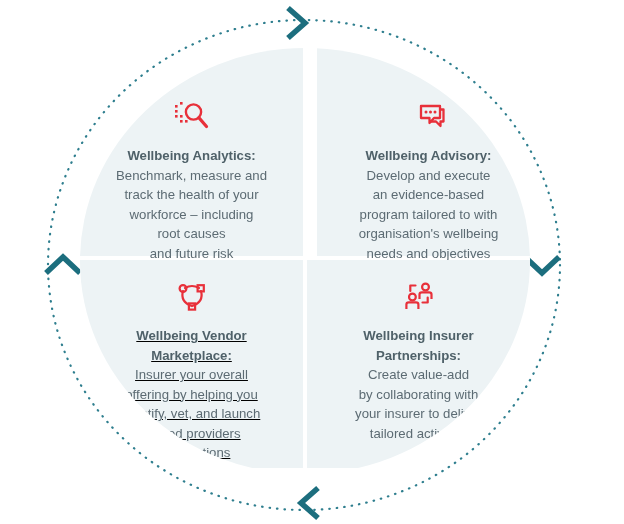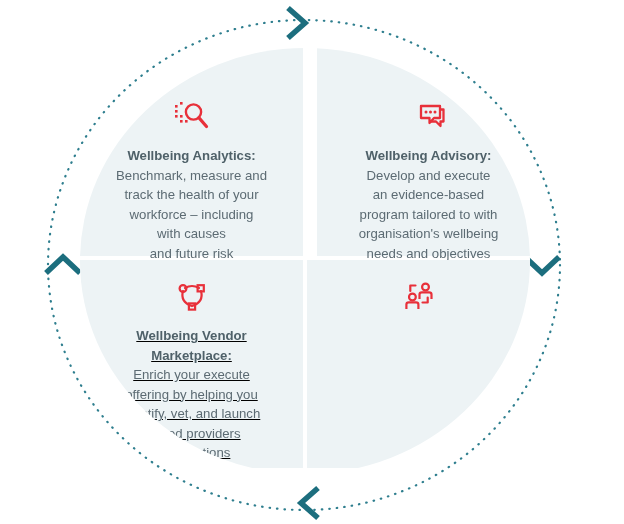--- a/index.html
+++ b/index.html
@@ -122,21 +122,21 @@
               <rect x="12" y="20" width="2.6" height="2.6"></rect>
             </g>
             <circle cx="20.5" cy="12" r="7.6" fill="none" stroke="#e8303a" stroke-width="2.4"></circle>
             <line x1="25.8" y1="17.6" x2="33.5" y2="26.5" stroke="#e8303a" stroke-width="3.2" stroke-linecap="round"></line>
           </svg>
         </span>
         <div class="card-text"><span class="title-line">Wellbeing Analytics:
 </span><span>Benchmark, measure and
 track the health of your
 workforce – including
-with causes
+root causes
 and future risk</span></div>
       </div>
     </div>
 
     <div class="quad quad-tr">
       <div class="quad-inner">
         <span class="icon">
           <svg width="38" height="34" viewBox="0 0 38 34">
             <path d="M11 6 h19 v12 h-6 l-4.5 5 v-5 H11 Z" fill="none" stroke="#e8303a" stroke-width="2.3" stroke-linejoin="round"></path>
             <path d="M30 9.5 h3.5 v12 h-3 v4.5 l-4.5 -4.5 h-7" fill="none" stroke="#e8303a" stroke-width="2.3" stroke-linejoin="round"></path>
@@ -162,37 +162,43 @@
           <svg width="38" height="34" viewBox="0 0 38 34">
             <path d="M12 8 q7 -4 14 0" fill="none" stroke="#e8303a" stroke-width="2.2" stroke-linecap="round"></path>
             <path d="M10 11 q-3 11 9 15 q12 -4 9 -15" fill="none" stroke="#e8303a" stroke-width="2.2" stroke-linecap="round"></path>
             <circle cx="10" cy="8.5" r="3.4" fill="none" stroke="#e8303a" stroke-width="2.2"></circle>
             <rect x="24.6" y="5.2" width="6.2" height="6.2" fill="none" stroke="#e8303a" stroke-width="2.2"></rect>
             <rect x="15.9" y="23.4" width="6.2" height="6.2" fill="none" stroke="#e8303a" stroke-width="2.2"></rect>
           </svg>
         </span>
         <div class="card-text"><span class="title-line">Wellbeing Vendor
 Marketplace:
-</span><span>Enrich your execute
+</span><span>Insurer your overall
 offering by helping you
 identify, vet, and launch
 trusted providers
 and solutions</span></div>
       </div>
     </div>
 
     <div class="quad quad-br">
       <div class="quad-inner">
         <span class="icon">
           <svg width="38" height="34" viewBox="0 0 38 34">
             <circle cx="25.5" cy="7" r="3.4" fill="none" stroke="#e8303a" stroke-width="2.2"></circle>
             <path d="M19.5 19 v-4.5 q0 -2.2 2.4 -2.2 h7.2 q2.4 0 2.4 2.2 V19" fill="none" stroke="#e8303a" stroke-width="2.2" stroke-linejoin="round"></path>
             <path d="M15.5 5.5 h-5.2 v5.4" fill="none" stroke="#e8303a" stroke-width="2.2" stroke-linejoin="round" stroke-linecap="round"></path>
             <circle cx="12.4" cy="17" r="3.4" fill="none" stroke="#e8303a" stroke-width="2.2"></circle>
             <path d="M6.4 29 v-4.5 q0 -2.2 2.4 -2.2 h7.2 q2.4 0 2.4 2.2 V29" fill="none" stroke="#e8303a" stroke-width="2.2" stroke-linejoin="round"></path>
             <path d="M22.5 22.5 h5.2 v-5" fill="none" stroke="#e8303a" stroke-width="2.2" stroke-linejoin="round" stroke-linecap="round"></path>
           </svg>
         </span>
+        <div class="card-text"><span class="title-line">Wellbeing Insurer
+Partnerships:
+</span><span>Create value-add
+by collaborating with
+your  insurer to deliver
+tailored activities</span></div>
     </div>
     </div>
 
   </div>
 </div>
 
 </body></html>

